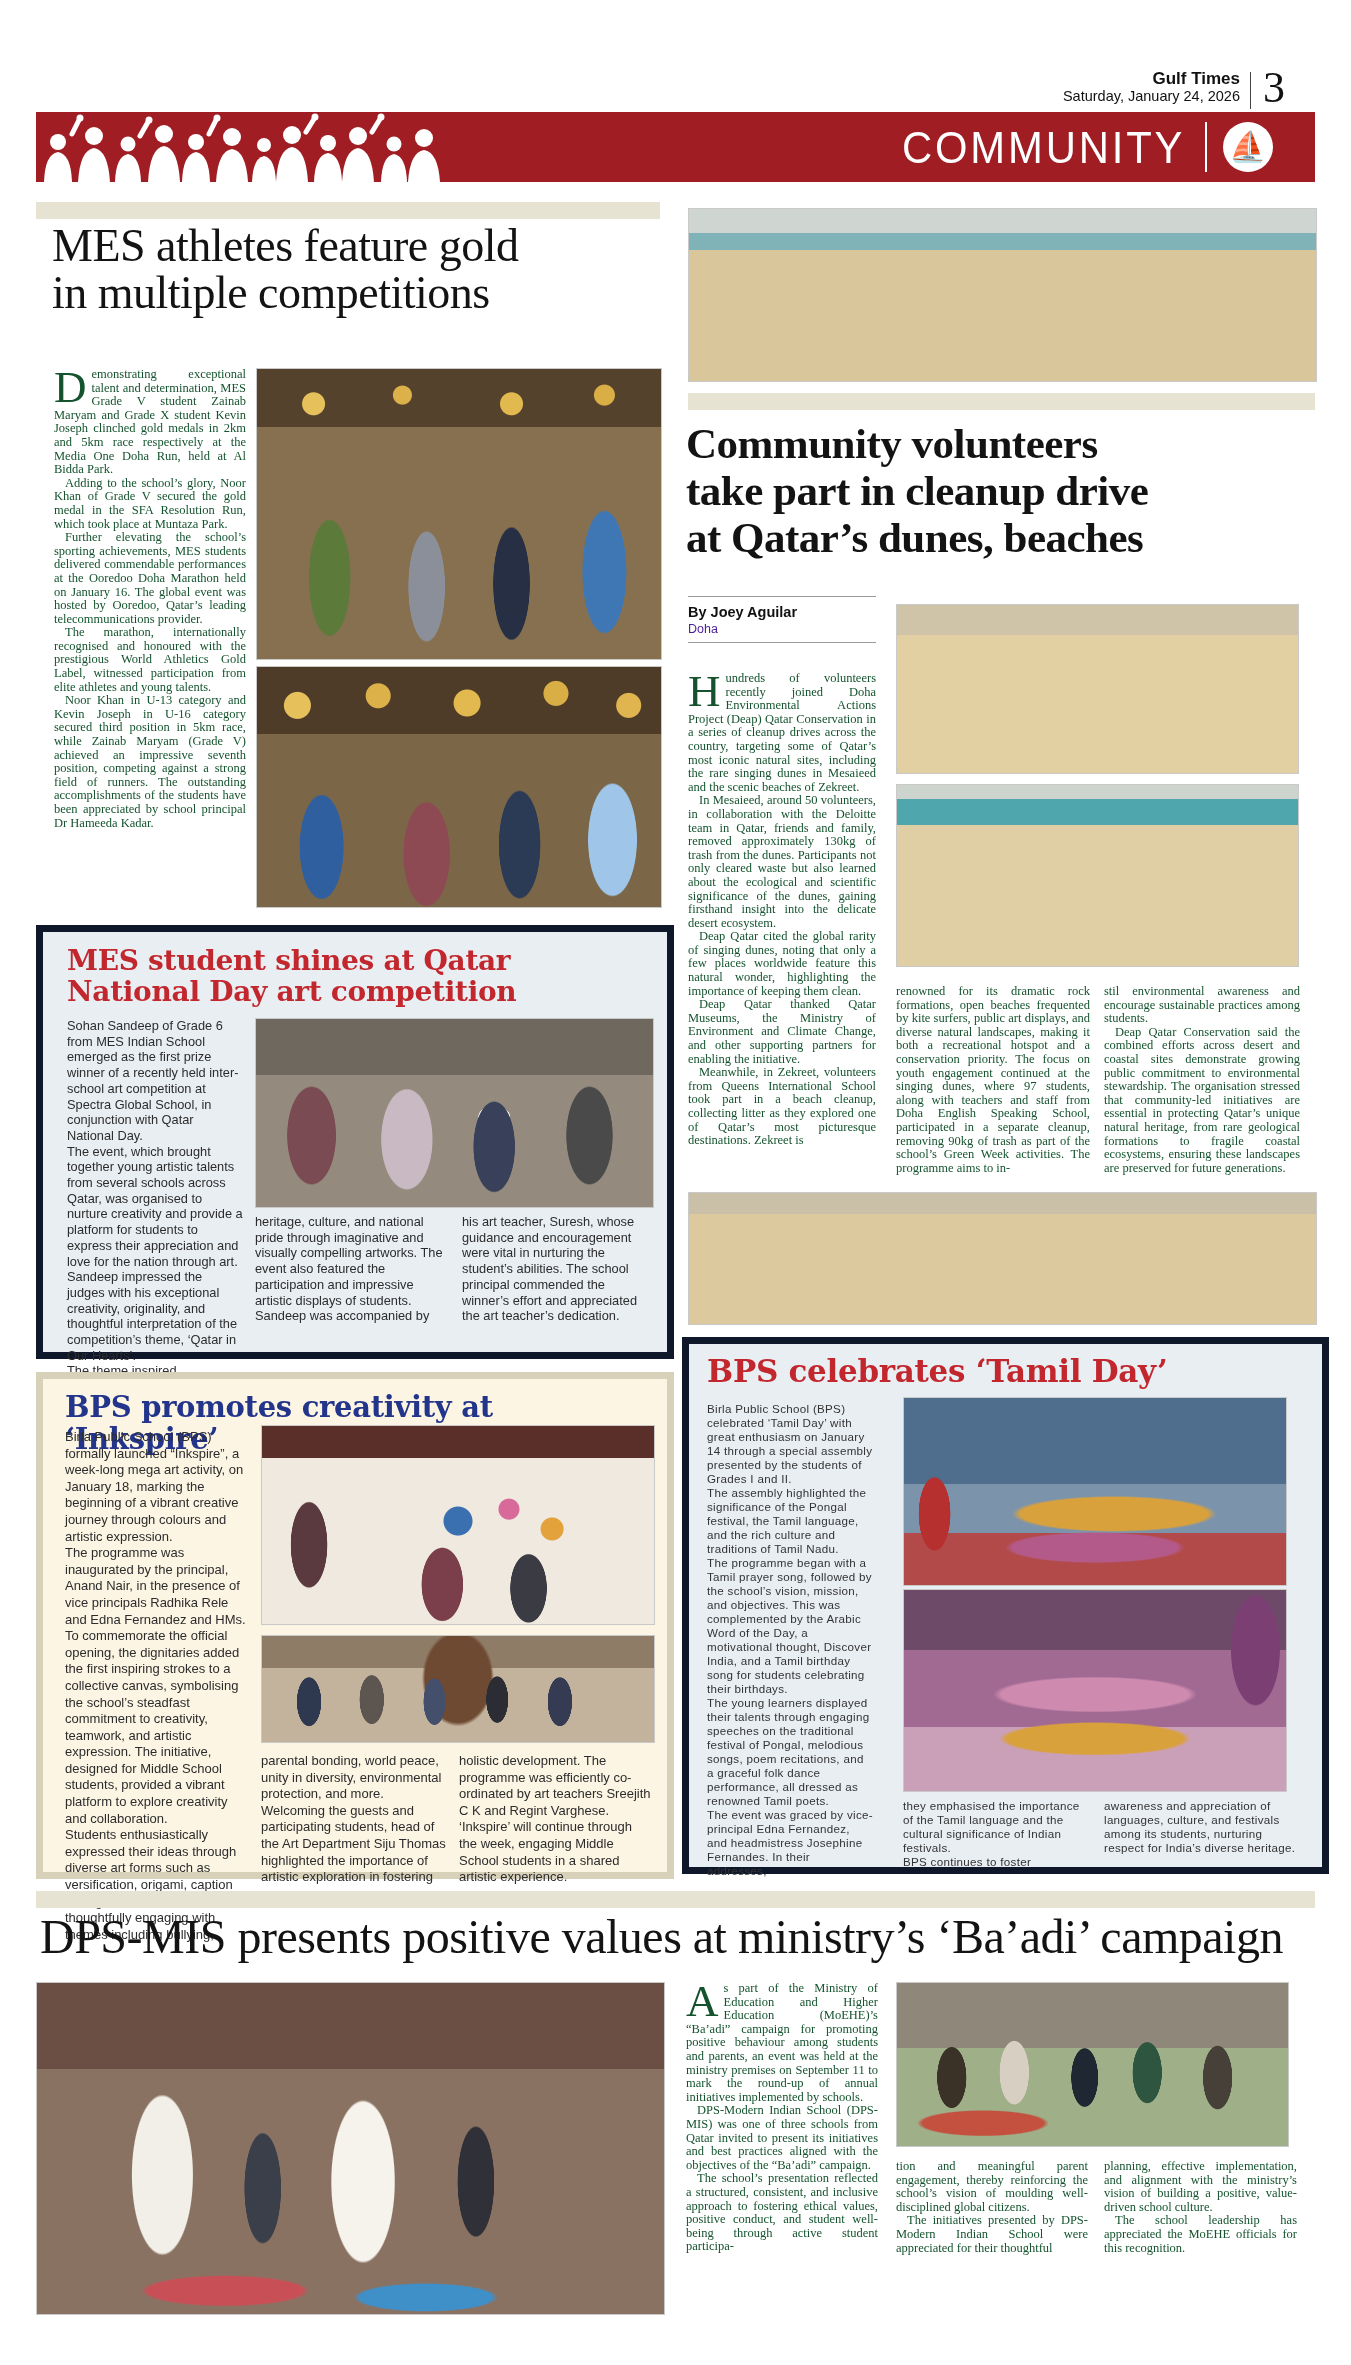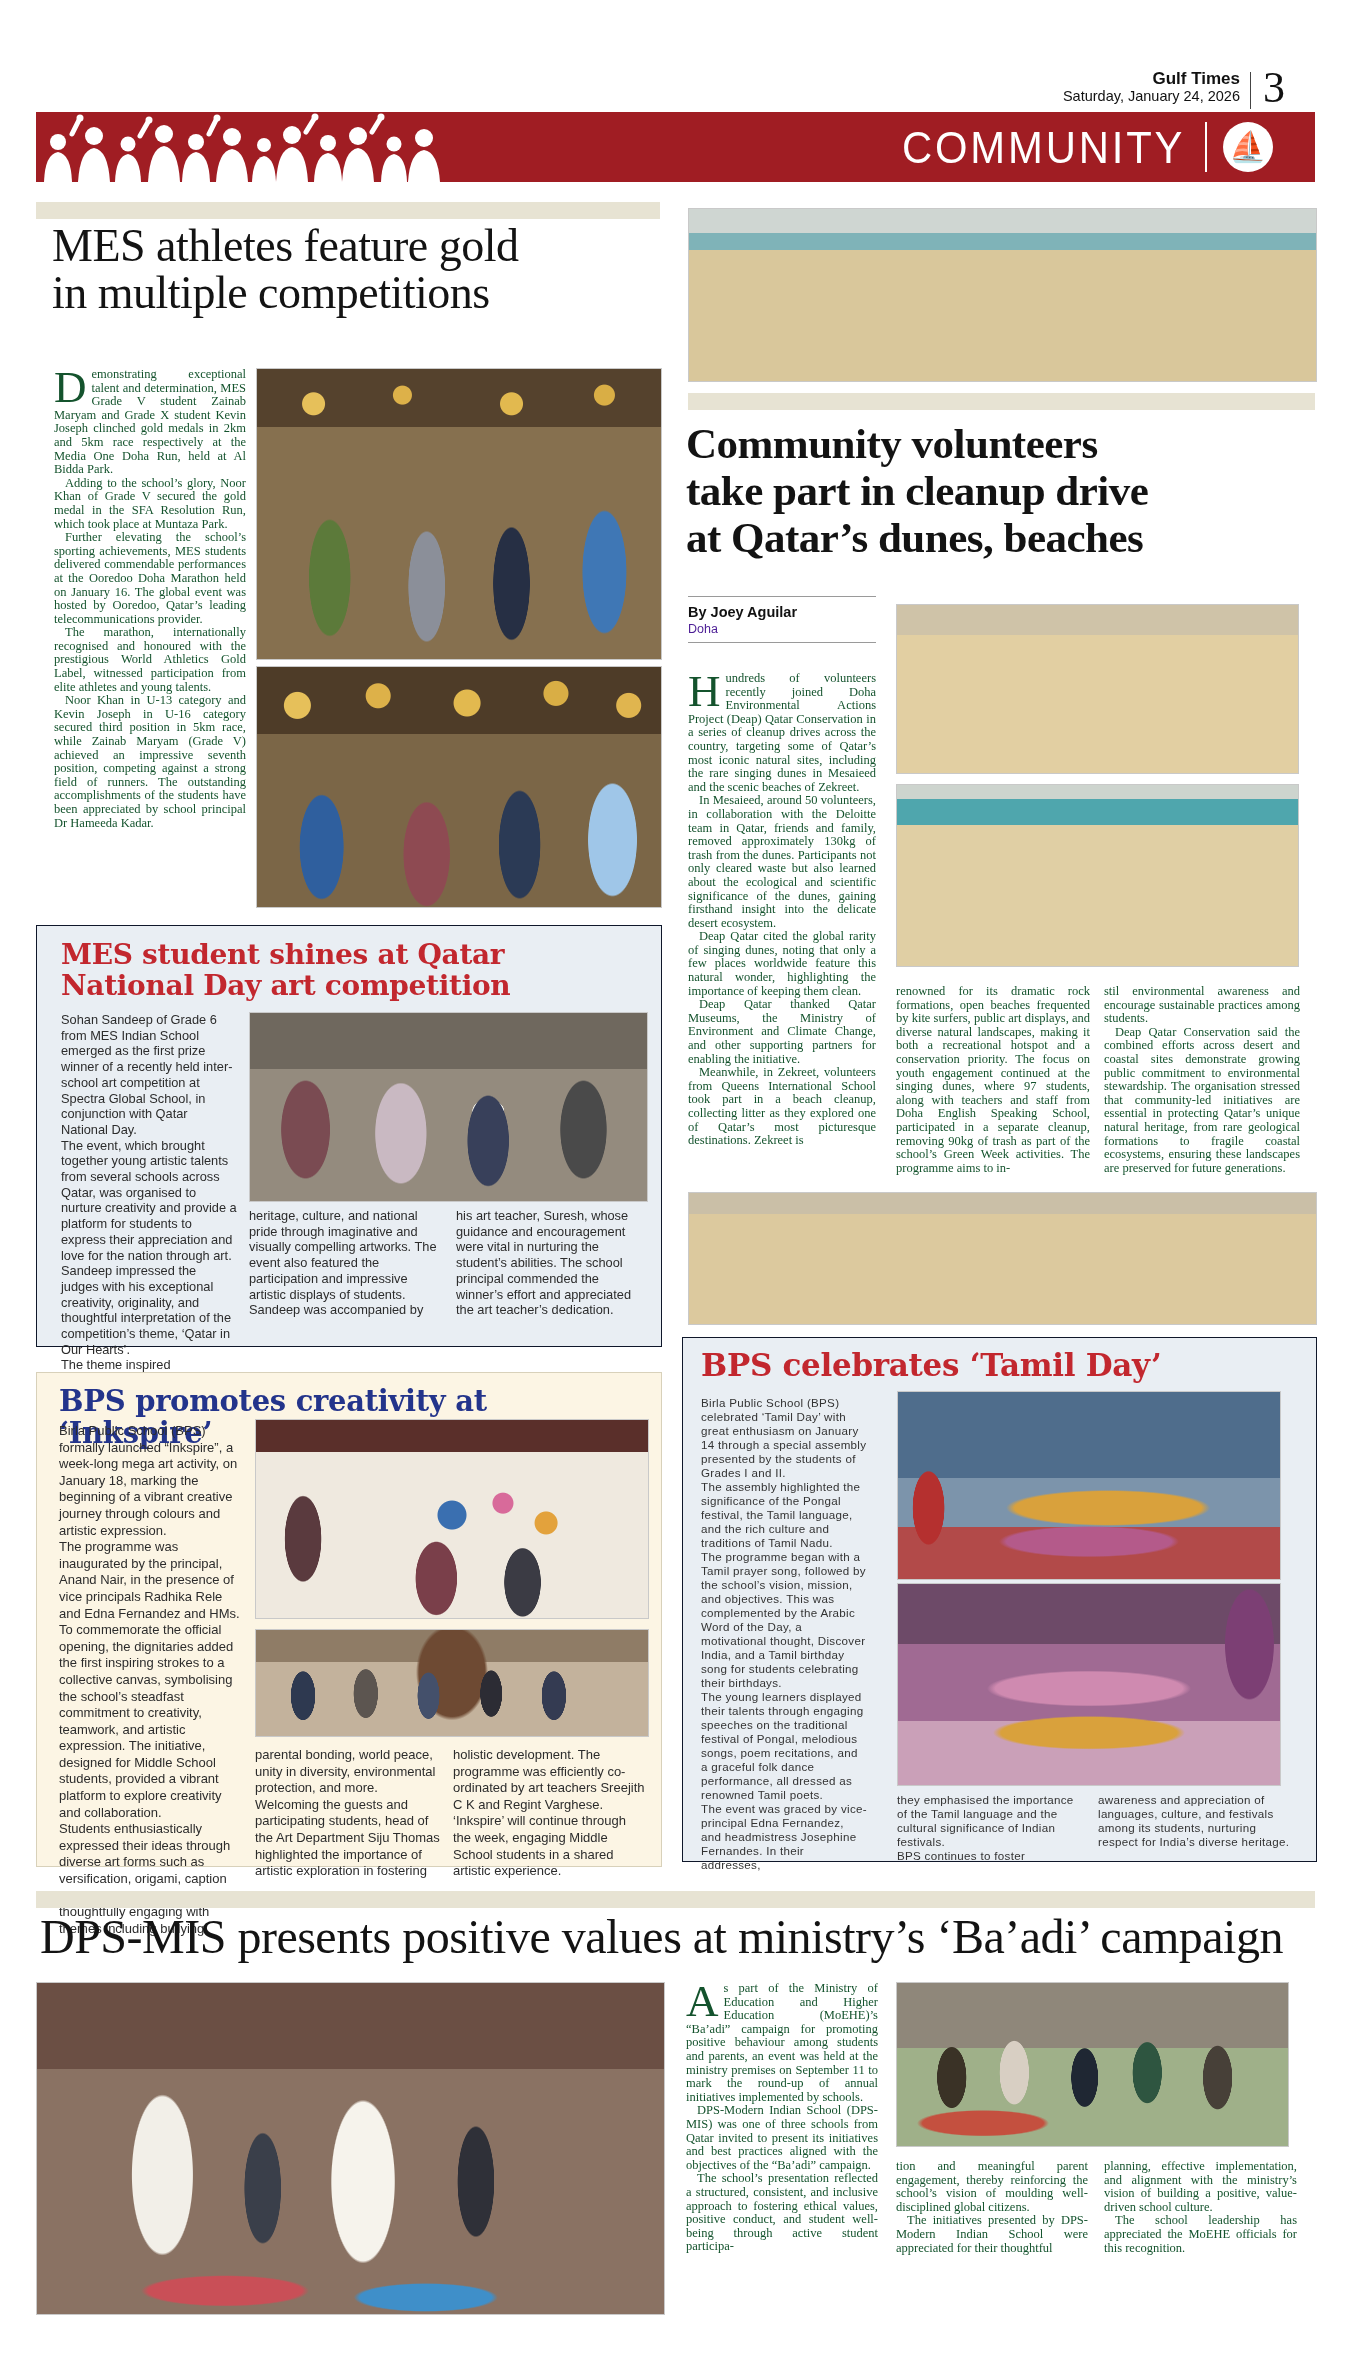--- a/index.html
+++ b/index.html
@@ -28,21 +28,21 @@
   
   .news{font-family:"Liberation Serif",serif;font-size:12.5px;line-height:13.6px;text-align:justify;color:#14532d;}
   .news p{margin:0;text-indent:11px;}
   .news p.first{text-indent:0;}
   .dropcap p.first::first-letter{float:left;font-size:45px;line-height:34px;padding:2px 5px 0 0;font-family:"Liberation Serif",serif;}
   
   .byline{border-top:1px solid #9a9a9a;border-bottom:1px solid #9a9a9a;padding:7px 0 6px 0;}
   .byname{font-weight:bold;font-size:14.5px;font-family:"Liberation Sans",sans-serif;}
   .byloc{font-size:12.5px;color:#4c1d95;margin-top:2px;}
   
-  .featbox{border:1px solid #0f172a;background:#e9eef3;}
+  .featbox{border:7px solid #0f172a;background:#e9eef3;}
   .featbox.cream{background:#fcf5e4;border-color:#d8d1ba;}
   .boxtitle{font-family:"DejaVu Serif","Liberation Serif",serif;font-weight:700;letter-spacing:-.3px;}
   .boxtitle p{margin:0;}
   .red{color:#c2272e;}
   .blue{color:#23348b;}
   .boxcol{font-family:"Liberation Sans",sans-serif;color:#2c2c2c;}
   .boxcol p{margin:0;}
   .sz13{font-size:12.8px;line-height:15.7px;}
   .sz13b{font-size:13px;line-height:16.6px;}
   .szt{font-size:11.6px;line-height:14px;letter-spacing:.3px;color:#333;}

